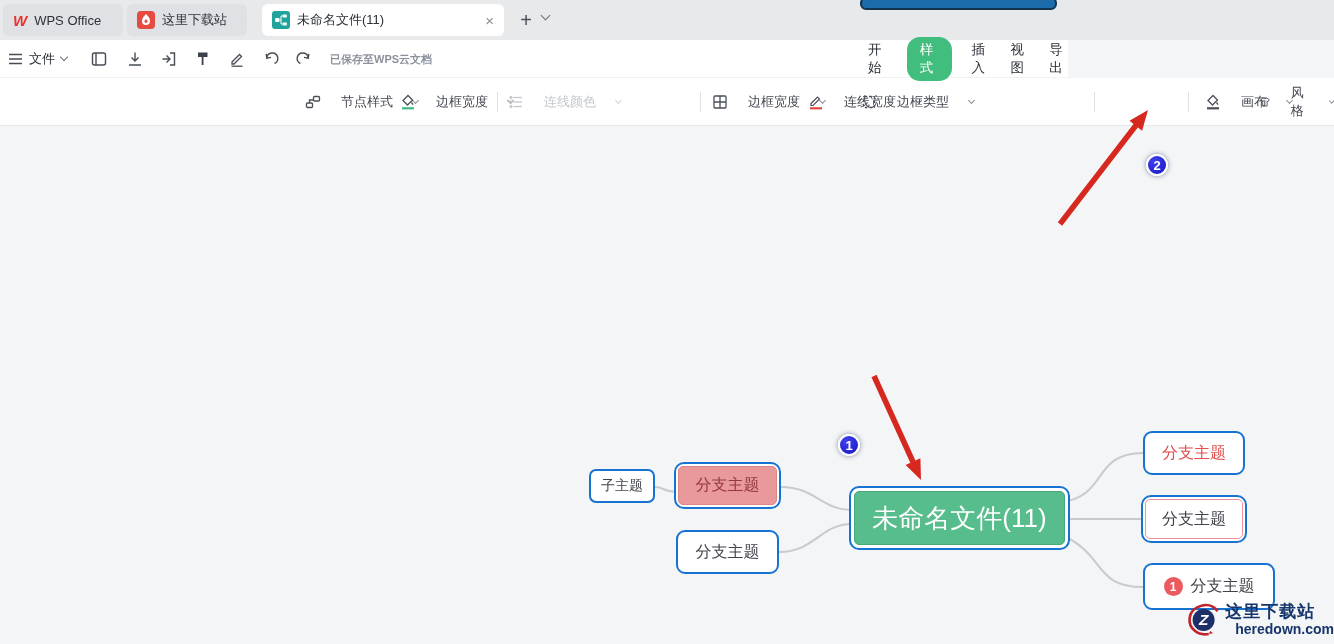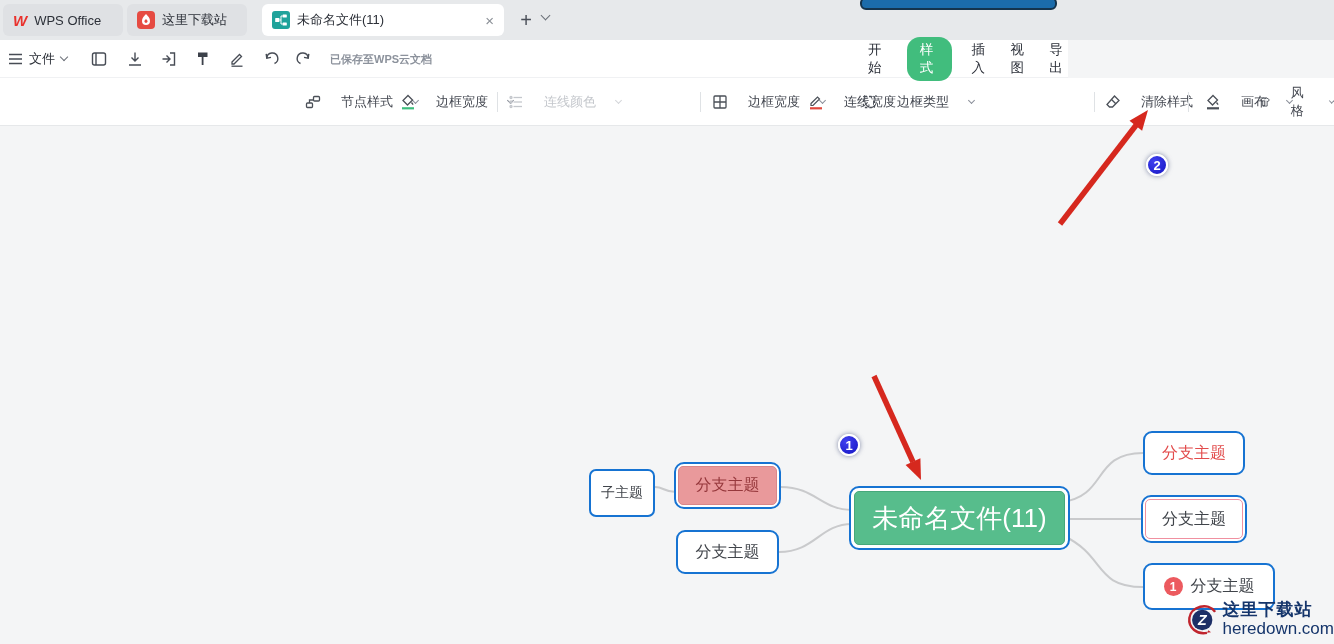--- a/index.html
+++ b/index.html
@@ -46,21 +46,21 @@
   .rdiv{position:absolute;top:14px;width:1px;height:20px;background:#dfe2e5;}
 
   
   #connectors{position:absolute;left:0;top:0;width:1334px;height:644px;z-index:1;pointer-events:none;}
   .node{position:absolute;z-index:2;display:flex;align-items:center;justify-content:center;
         background:#fff;border:2.5px solid #1673d2;border-radius:9px;font-size:16px;color:#40444a;}
   .selwrap{position:absolute;z-index:2;background:#fff;border:2.5px solid #1673d2;border-radius:10px;
            padding:2px;display:flex;}
   .selinner{flex:1;display:flex;align-items:center;justify-content:center;border-radius:5px;}
 
-  #node-subtopic{left:589px;top:469px;width:66px;height:48px;font-size:14px;border-width:2px;border-radius:7px;}
+  #node-subtopic{left:589px;top:469px;width:66px;height:34px;font-size:14px;border-width:2px;border-radius:7px;}
   #node-left-top{left:674px;top:462px;width:107px;height:47px;}
   #node-left-top .selinner{background:#e9999b;border:1px solid #d98689;color:#96383c;font-size:16px;}
   #node-left-bottom{left:676px;top:530px;width:103px;height:44px;}
   #node-center{left:849px;top:486px;width:221px;height:64px;padding:3px;}
   #node-center .selinner{background:#57bd8c;border:1px solid #46a87b;color:#fff;font-size:26px;}
   #node-right-top{left:1143px;top:431px;width:102px;height:44px;color:#e24c4c;}
   #node-right-mid{left:1141px;top:495px;width:106px;height:48px;}
   #node-right-mid .selinner{background:#fff;border:1.5px solid #f090a0;color:#40444a;font-size:16px;}
   #node-right-bottom{left:1143px;top:563px;width:132px;height:47px;gap:8px;}
   .pbadge{width:19px;height:19px;border-radius:50%;background:#ec5a5f;color:#fff;font-size:12px;
@@ -73,21 +73,21 @@
              color:#fff;font-size:13px;font-weight:bold;display:flex;align-items:center;justify-content:center;}
   #badge-step1{left:838px;top:434px;}
   #badge-step2{left:1146px;top:154px;}
   #arrows{position:absolute;left:0;top:0;width:1334px;height:644px;z-index:30;pointer-events:none;}
 
   
   #watermark{position:absolute;left:1186px;top:596px;width:148px;height:48px;z-index:40;
              display:flex;align-items:center;gap:4px;}
   #wm-text{display:flex;flex-direction:column;align-items:flex-start;line-height:1.1;}
   #wm-name{font-size:17px;font-weight:bold;color:#15356b;letter-spacing:1px;}
-  #wm-domain{font-size:17px;font-weight:normal;color:#15356b;}
+  #wm-domain{font-size:14px;font-weight:bold;color:#15356b;margin-left:10px;}
 </style>
 </head>
 <body>
 
 <div id="page">
 
   <svg id="connectors">
     <g fill="none" stroke="#c9cacc" stroke-width="2">
       <path d="M655,487 C664,487 664,492 676,492"></path>
       <path d="M781,487 C815,487 822,510 852,510"></path>
@@ -237,27 +237,20 @@
       <span class="rchev"></span>
     </div>
     <div class="rbtn" style="left:861px;">
       <svg width="16" height="16" viewBox="0 0 16 16" fill="none" stroke="#4b5058" stroke-width="1.3">
         <rect x="2.5" y="2.5" width="11" height="11" rx="1" stroke-dasharray="2.5 2"></rect>
       </svg>
       <span>边框类型</span>
       <span class="rchev"></span>
     </div>
     <div class="rdiv" style="left:1094px;"></div>
-    <div class="rbtn" style="left:1105px;">
-      <svg width="16" height="16" viewBox="0 0 16 16" fill="none" stroke="#4b5058" stroke-width="1.3">
-        <path d="M9.5 2 L14 6.5 L7.5 13 H4.5 L2 10.5 L9.5 2 Z"></path>
-          <path d="M6.3 5.2 L10.8 9.7"></path>
-      </svg>
-      <span>清除样式</span>
-    </div>
     <div class="rdiv" style="left:1188px;"></div>
     <div class="rbtn" style="left:1205px;">
       <svg width="16" height="16" viewBox="0 0 16 16" fill="none" stroke="#4b5058" stroke-width="1.3">
         <path d="M8 1.5 L12.5 6 L7.5 11 L3 6.5 Z"></path>
           <path d="M11.5 8.5 l1.6 2.2"></path>
         <rect x="2" y="13.2" width="12" height="2.2" fill="#4b5058" stroke="none"></rect>
       </svg>
       <span>画布</span>
       <span class="rchev"></span>
     </div>

